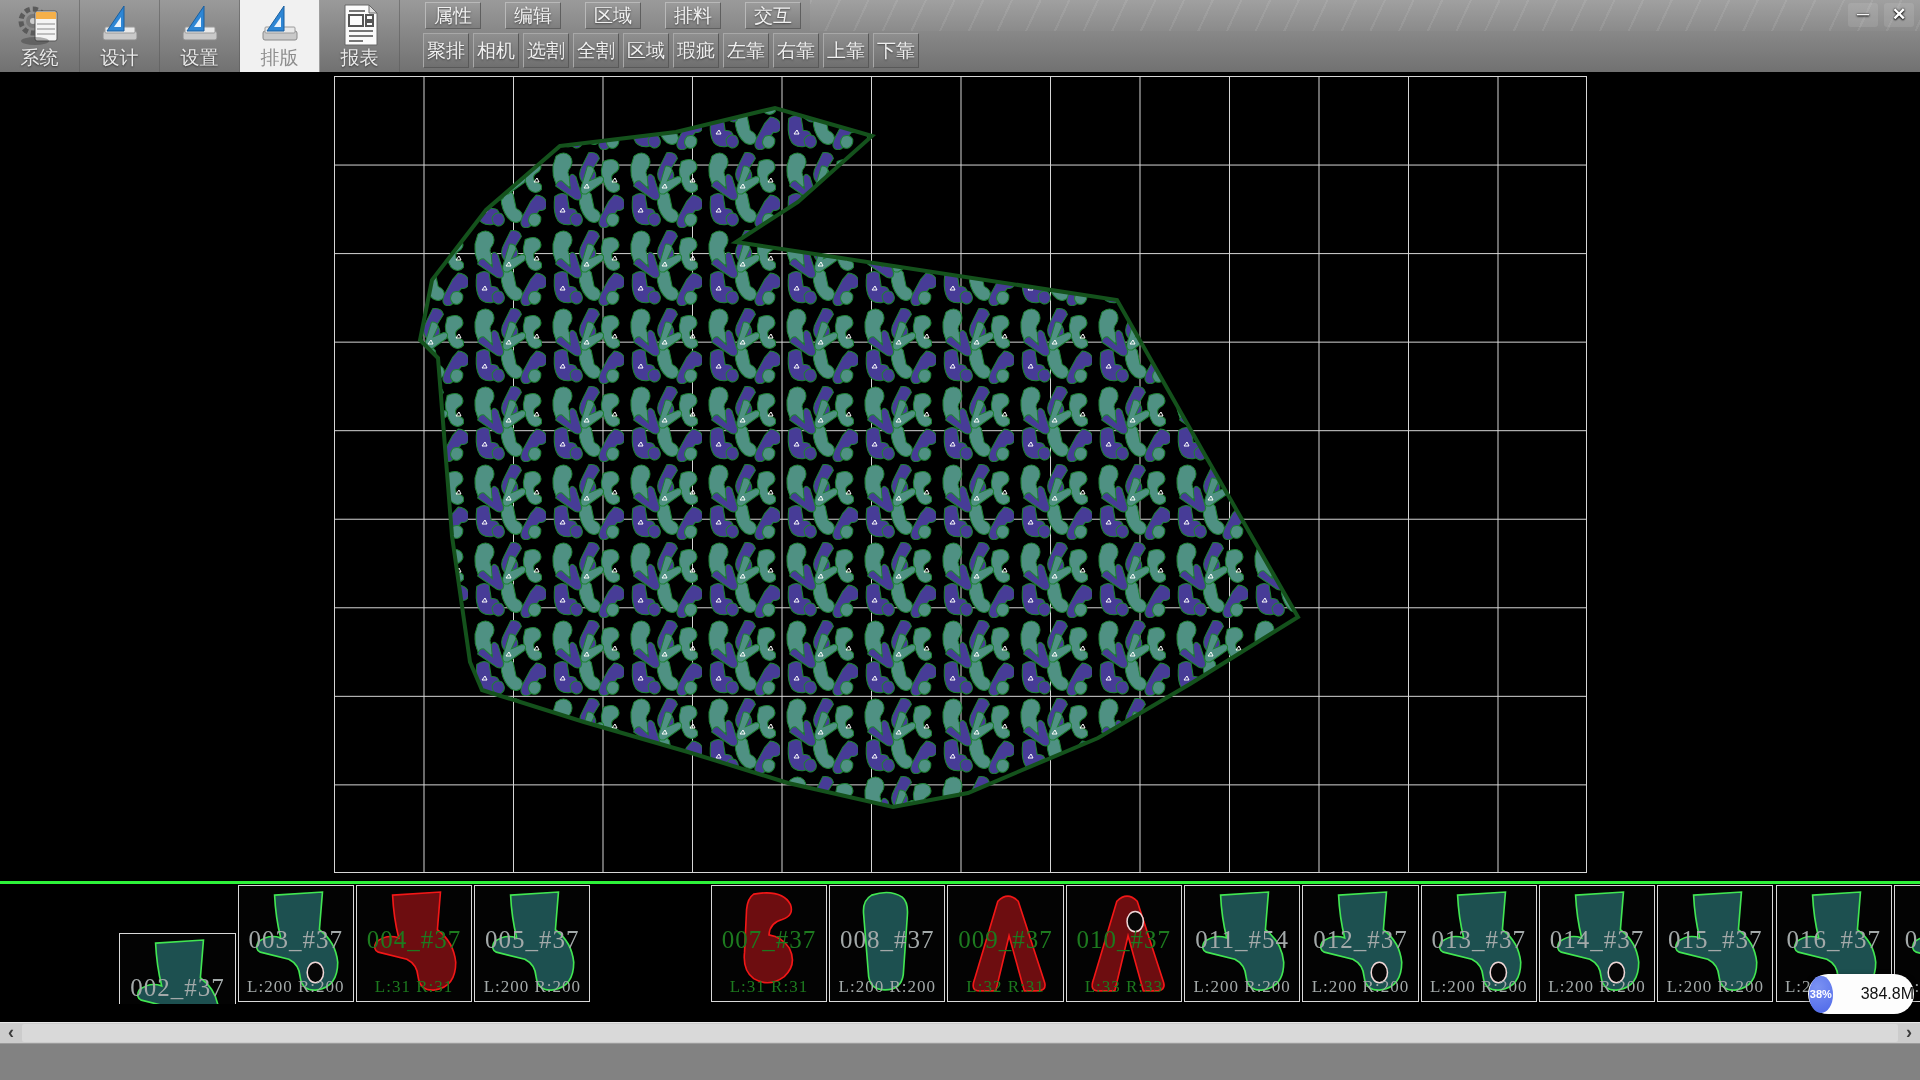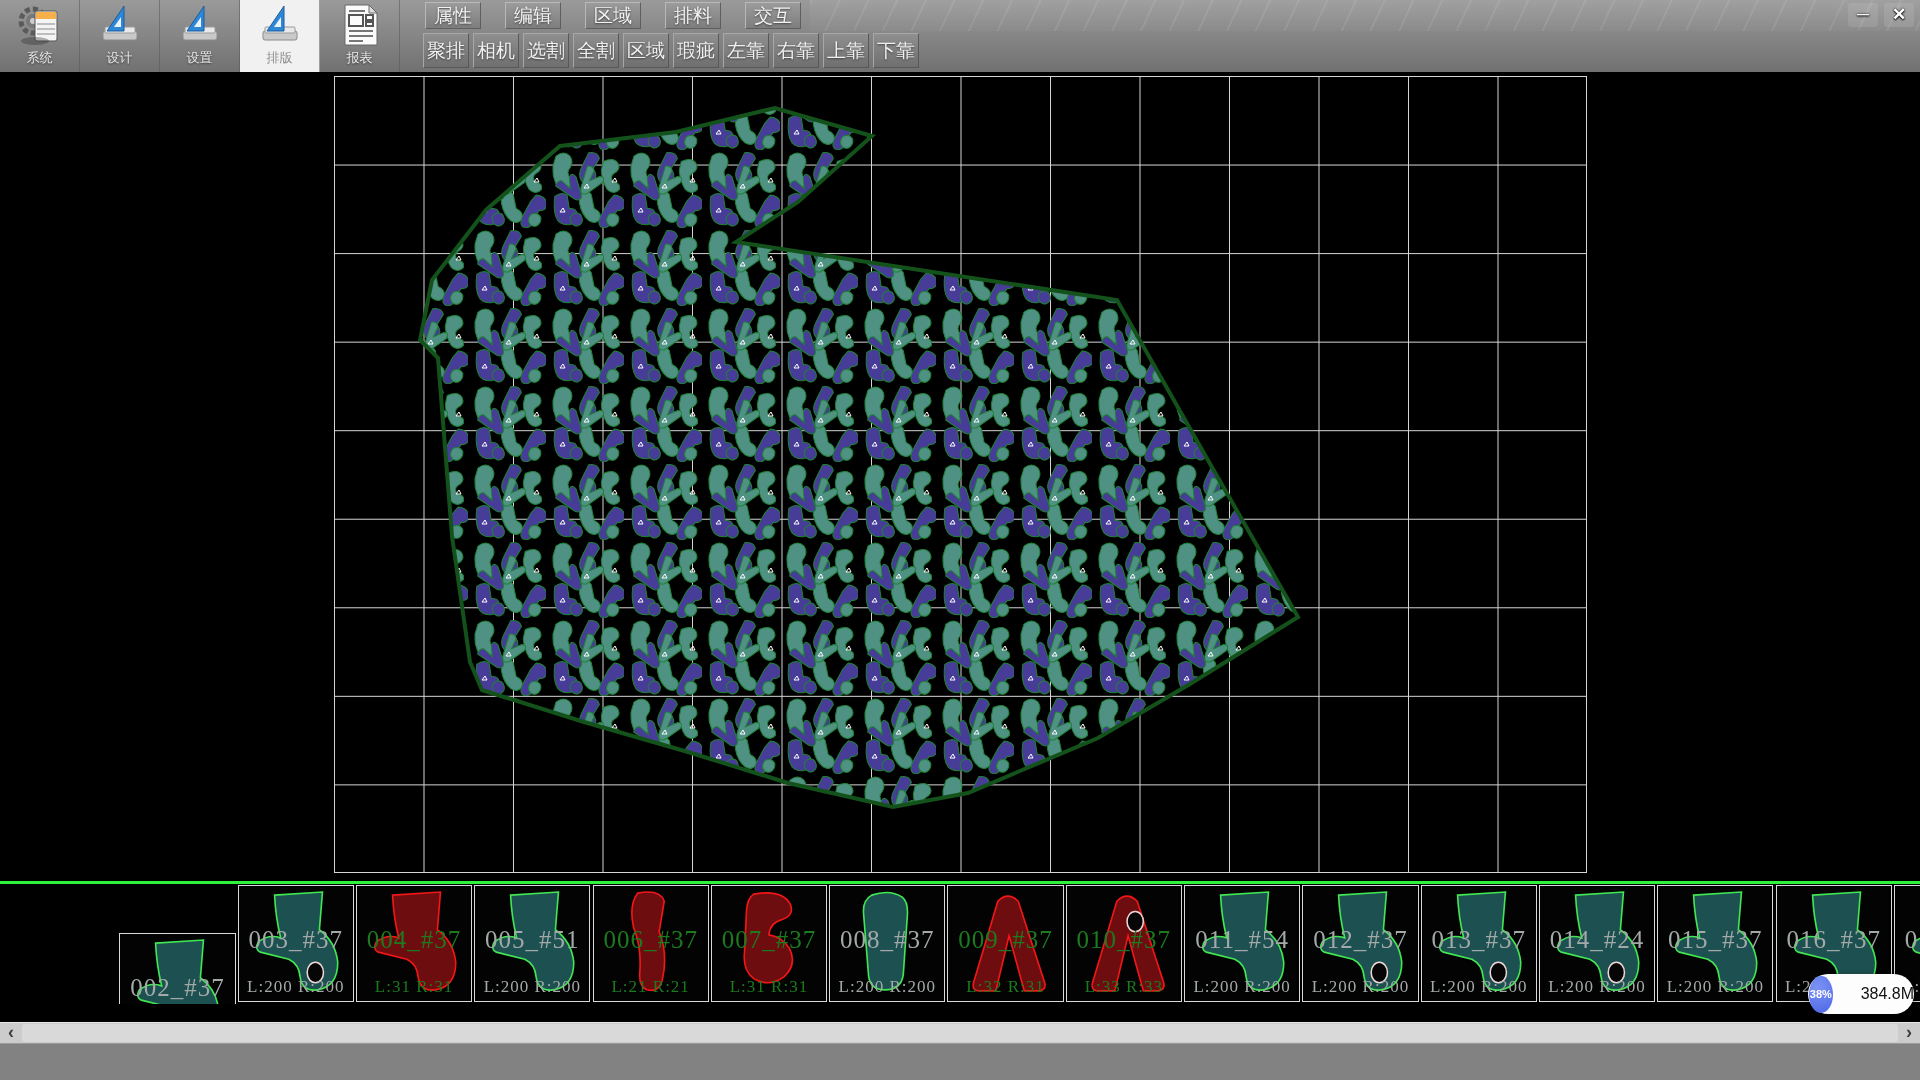--- a/index.html
+++ b/index.html
@@ -10,21 +10,21 @@
   #toolbar{position:absolute;left:0;top:0;width:1920px;height:72px;
     background:linear-gradient(#9a9a9a,#717171);}
   #toolbar .streaks{position:absolute;left:810px;top:0;width:1110px;height:31px;
     background:linear-gradient(#a0a0a0,#8b8b8b),
     repeating-linear-gradient(115deg, rgba(255,255,255,.08) 0 2px, transparent 2px 26px);
     background-blend-mode:overlay;}
   #main-buttons{position:absolute;left:0;top:0;height:72px;display:flex;}
   .big-btn{width:80px;height:72px;position:relative;border-right:1px solid rgba(90,90,90,.55);
     box-sizing:border-box;display:flex;flex-direction:column;align-items:center;justify-content:flex-start;cursor:pointer;}
   .big-btn .ic{margin-top:3px;width:46px;height:44px;}
-  .big-btn .lbl{font-size:13px;color:#eaeaea;text-shadow:0 1px 2px rgba(40,40,40,.8);line-height:22px;}
+  .big-btn .lbl{font-size:19px;color:#eaeaea;text-shadow:0 1px 2px rgba(40,40,40,.8);line-height:22px;}
   .big-btn.selected{background:#f1f1f1;}
   .big-btn.selected .lbl{color:#8d8d8d;text-shadow:none;}
 
   #menu-tabs{position:absolute;left:425px;top:2px;height:28px;display:flex;}
   .menu-tab{width:56px;height:27px;margin-right:24px;box-sizing:border-box;text-align:center;
     background:linear-gradient(#9b9b9b,#7e7e7e);
     border:1px solid;border-color:#b9b9b9 #5f5f5f #5f5f5f #b9b9b9;
     color:#f2f2f2;font-size:19px;line-height:25px;text-shadow:0 1px 2px rgba(40,40,40,.75);cursor:pointer;}
   #tool-buttons{position:absolute;left:423px;top:33px;height:36px;display:flex;}
   .tool-btn{width:46px;height:35px;margin-right:4px;box-sizing:border-box;text-align:center;
@@ -207,29 +207,22 @@
         <svg width="102" height="110" viewBox="0 0 100 108">
           <path d="M28,6 L75,3 L72,40 Q88,52 90,72 Q90,96 70,99 Q55,101 53,86 Q52,74 42,69 L14,62 Q8,59 12,52 Q22,44 34,48 Q29,28 28,6 Z" fill="#6d0d10" stroke="#f21717" stroke-width="1.6"></path>
         </svg>
         <div class="pid" style="color: rgb(29, 122, 31);">004_#37</div>
         <div class="plr" style="color: rgb(29, 122, 31);">L:31 R:31</div>
       </div>
       <div class="cell" style="left: 474.2px; width: 116.3px;">
         <svg width="102" height="110" viewBox="0 0 100 108">
           <path d="M28,6 L75,3 L72,40 Q88,52 90,72 Q90,96 70,99 Q55,101 53,86 Q52,74 42,69 L14,62 Q8,59 12,52 Q22,44 34,48 Q29,28 28,6 Z" fill="#1d5050" stroke="#42e652" stroke-width="1.6"></path>
         </svg>
-        <div class="pid" style="color: rgb(163, 169, 169);">005_#51</div>
-        <div class="plr" style="color: rgb(163, 169, 169);">L:200 R:200</div>
-      </div>
-      <div class="cell" style="left: 592.5px; width: 116.3px;">
-        <svg width="102" height="110" viewBox="0 0 100 108">
-          <path d="M36,4 Q58,0 62,12 L57,42 Q66,64 60,90 Q56,102 45,99 Q37,96 38,82 Q40,58 32,38 Q27,16 36,4 Z" fill="#6d0d10" stroke="#f21717" stroke-width="1.6"></path>
-        </svg>
-        <div class="pid" style="color: rgb(29, 122, 31);">006_#37</div>
-        <div class="plr" style="color: rgb(29, 122, 31);">L:21 R:21</div>
+        <div class="pid" style="color: rgb(163, 169, 169);">005_#37</div>
+        <div class="plr" style="color: rgb(163, 169, 169);">L:200 R:200</div>
       </div>
       <div class="cell" style="left: 710.8px; width: 116.3px;">
         <svg width="102" height="110" viewBox="0 0 100 108">
           <path d="M34,5 Q62,0 70,15 Q74,26 62,30 Q50,33 49,45 Q62,47 69,58 Q77,74 64,86 Q49,97 34,88 Q23,80 25,62 L27,20 Q28,9 34,5 Z" fill="#6d0d10" stroke="#f21717" stroke-width="1.6"></path>
         </svg>
         <div class="pid" style="color: rgb(29, 122, 31);">007_#37</div>
         <div class="plr" style="color: rgb(29, 122, 31);">L:31 R:31</div>
       </div>
       <div class="cell" style="left: 829.1px; width: 116.3px;">
         <svg width="102" height="110" viewBox="0 0 100 108">
@@ -274,21 +267,21 @@
           <ellipse cx="68" cy="82" rx="8" ry="10" fill="#060606" stroke="#eed6d6" stroke-width="1.5"></ellipse>
         </svg>
         <div class="pid" style="color: rgb(163, 169, 169);">013_#37</div>
         <div class="plr" style="color: rgb(163, 169, 169);">L:200 R:200</div>
       </div>
       <div class="cell" style="left: 1538.9px; width: 116.3px;">
         <svg width="102" height="110" viewBox="0 0 100 108">
           <path d="M28,6 L75,3 L72,40 Q88,52 90,72 Q90,96 70,99 Q55,101 53,86 Q52,74 42,69 L14,62 Q8,59 12,52 Q22,44 34,48 Q29,28 28,6 Z" fill="#1d5050" stroke="#42e652" stroke-width="1.6"></path>
           <ellipse cx="68" cy="82" rx="8" ry="10" fill="#060606" stroke="#eed6d6" stroke-width="1.5"></ellipse>
         </svg>
-        <div class="pid" style="color: rgb(163, 169, 169);">014_#24</div>
+        <div class="pid" style="color: rgb(163, 169, 169);">014_#37</div>
         <div class="plr" style="color: rgb(163, 169, 169);">L:200 R:200</div>
       </div>
       <div class="cell" style="left: 1657.2px; width: 116.3px;">
         <svg width="102" height="110" viewBox="0 0 100 108">
           <path d="M28,6 L75,3 L72,40 Q88,52 90,72 Q90,96 70,99 Q55,101 53,86 Q52,74 42,69 L14,62 Q8,59 12,52 Q22,44 34,48 Q29,28 28,6 Z" fill="#1d5050" stroke="#42e652" stroke-width="1.6"></path>
         </svg>
         <div class="pid" style="color: rgb(163, 169, 169);">015_#37</div>
         <div class="plr" style="color: rgb(163, 169, 169);">L:200 R:200</div>
       </div>
       <div class="cell" style="left: 1775.5px; width: 116.3px;">

